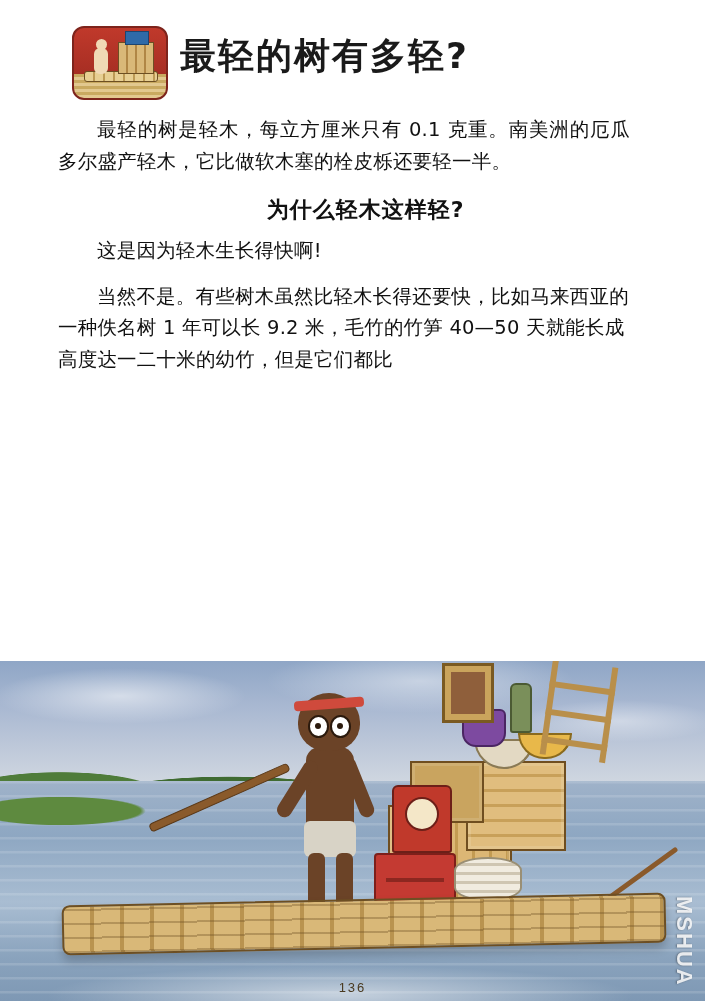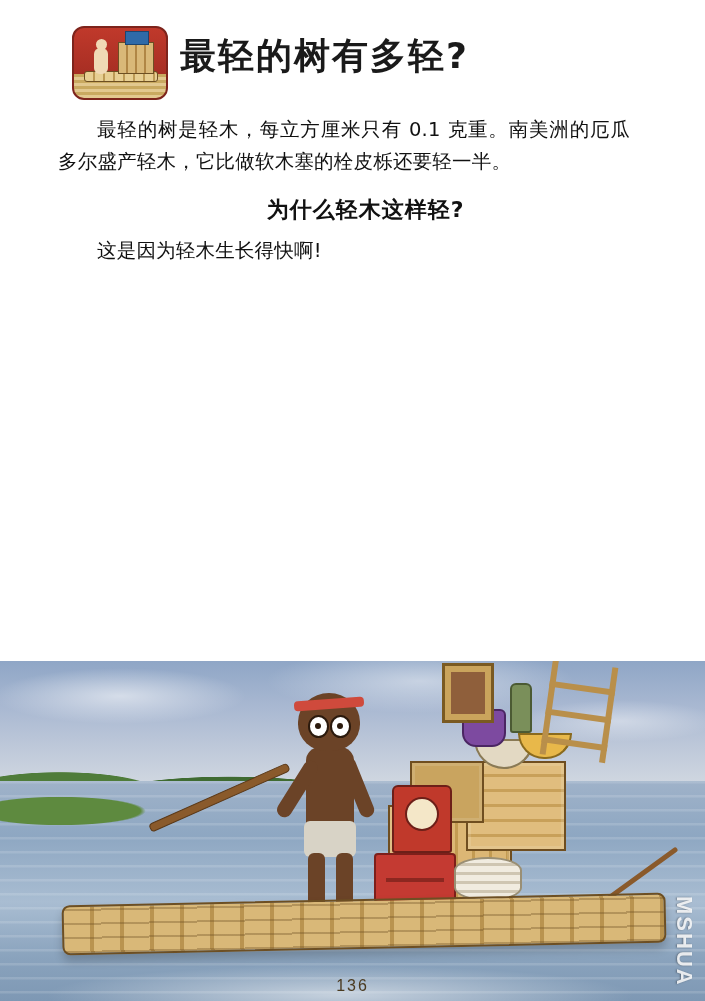--- a/index.html
+++ b/index.html
@@ -95,21 +95,21 @@
   .raft-logs {
     position: absolute;
     left: 0; top: 0; right: 0; bottom: 0;
     background: repeating-linear-gradient(0deg, rgba(109,79,35,.35) 0px, rgba(109,79,35,.35) 2px, rgba(0,0,0,0) 2px, rgba(0,0,0,0) 14px);
   }
   .page-number-strip {
     position: absolute;
     left: 0; right: 0; bottom: 6px;
     text-align: center;
     font-family: "Liberation Sans", sans-serif;
-    font-size: 16px;
+    font-size: 13px;
     color: #4a3a20;
     letter-spacing: 2px;
   }
 
   
   .cargo {
     position: absolute;
     left: 370px;
     bottom: 92px;
     width: 240px;
@@ -433,16 +433,17 @@
         <div class="badge-figure"></div>
         <div class="badge-cargo"></div>
       </div>
       <div class="page-title">最轻的树有多轻?</div>
     </div>
 
     <div class="body-col">
       <p class="para">最轻的树是轻木，每立方厘米只有 0.1 克重。南美洲的厄瓜多尔盛产轻木，它比做软木塞的栓皮栎还要轻一半。</p>
       <h2 class="subhead">为什么轻木这样轻?</h2>
       <p class="para">这是因为轻木生长得快啊!</p>
+      <p class="para tail">当然不是。有些树木虽然比轻木长得还要快，比如马来西亚的一种佚名树 1 年可以长 9.2 米，毛竹的竹笋 40—50 天就能长成高度达一二十米的幼竹，但是它们都比</p>
     </div>
 
   </div>
 </div>
 
 </body></html>

